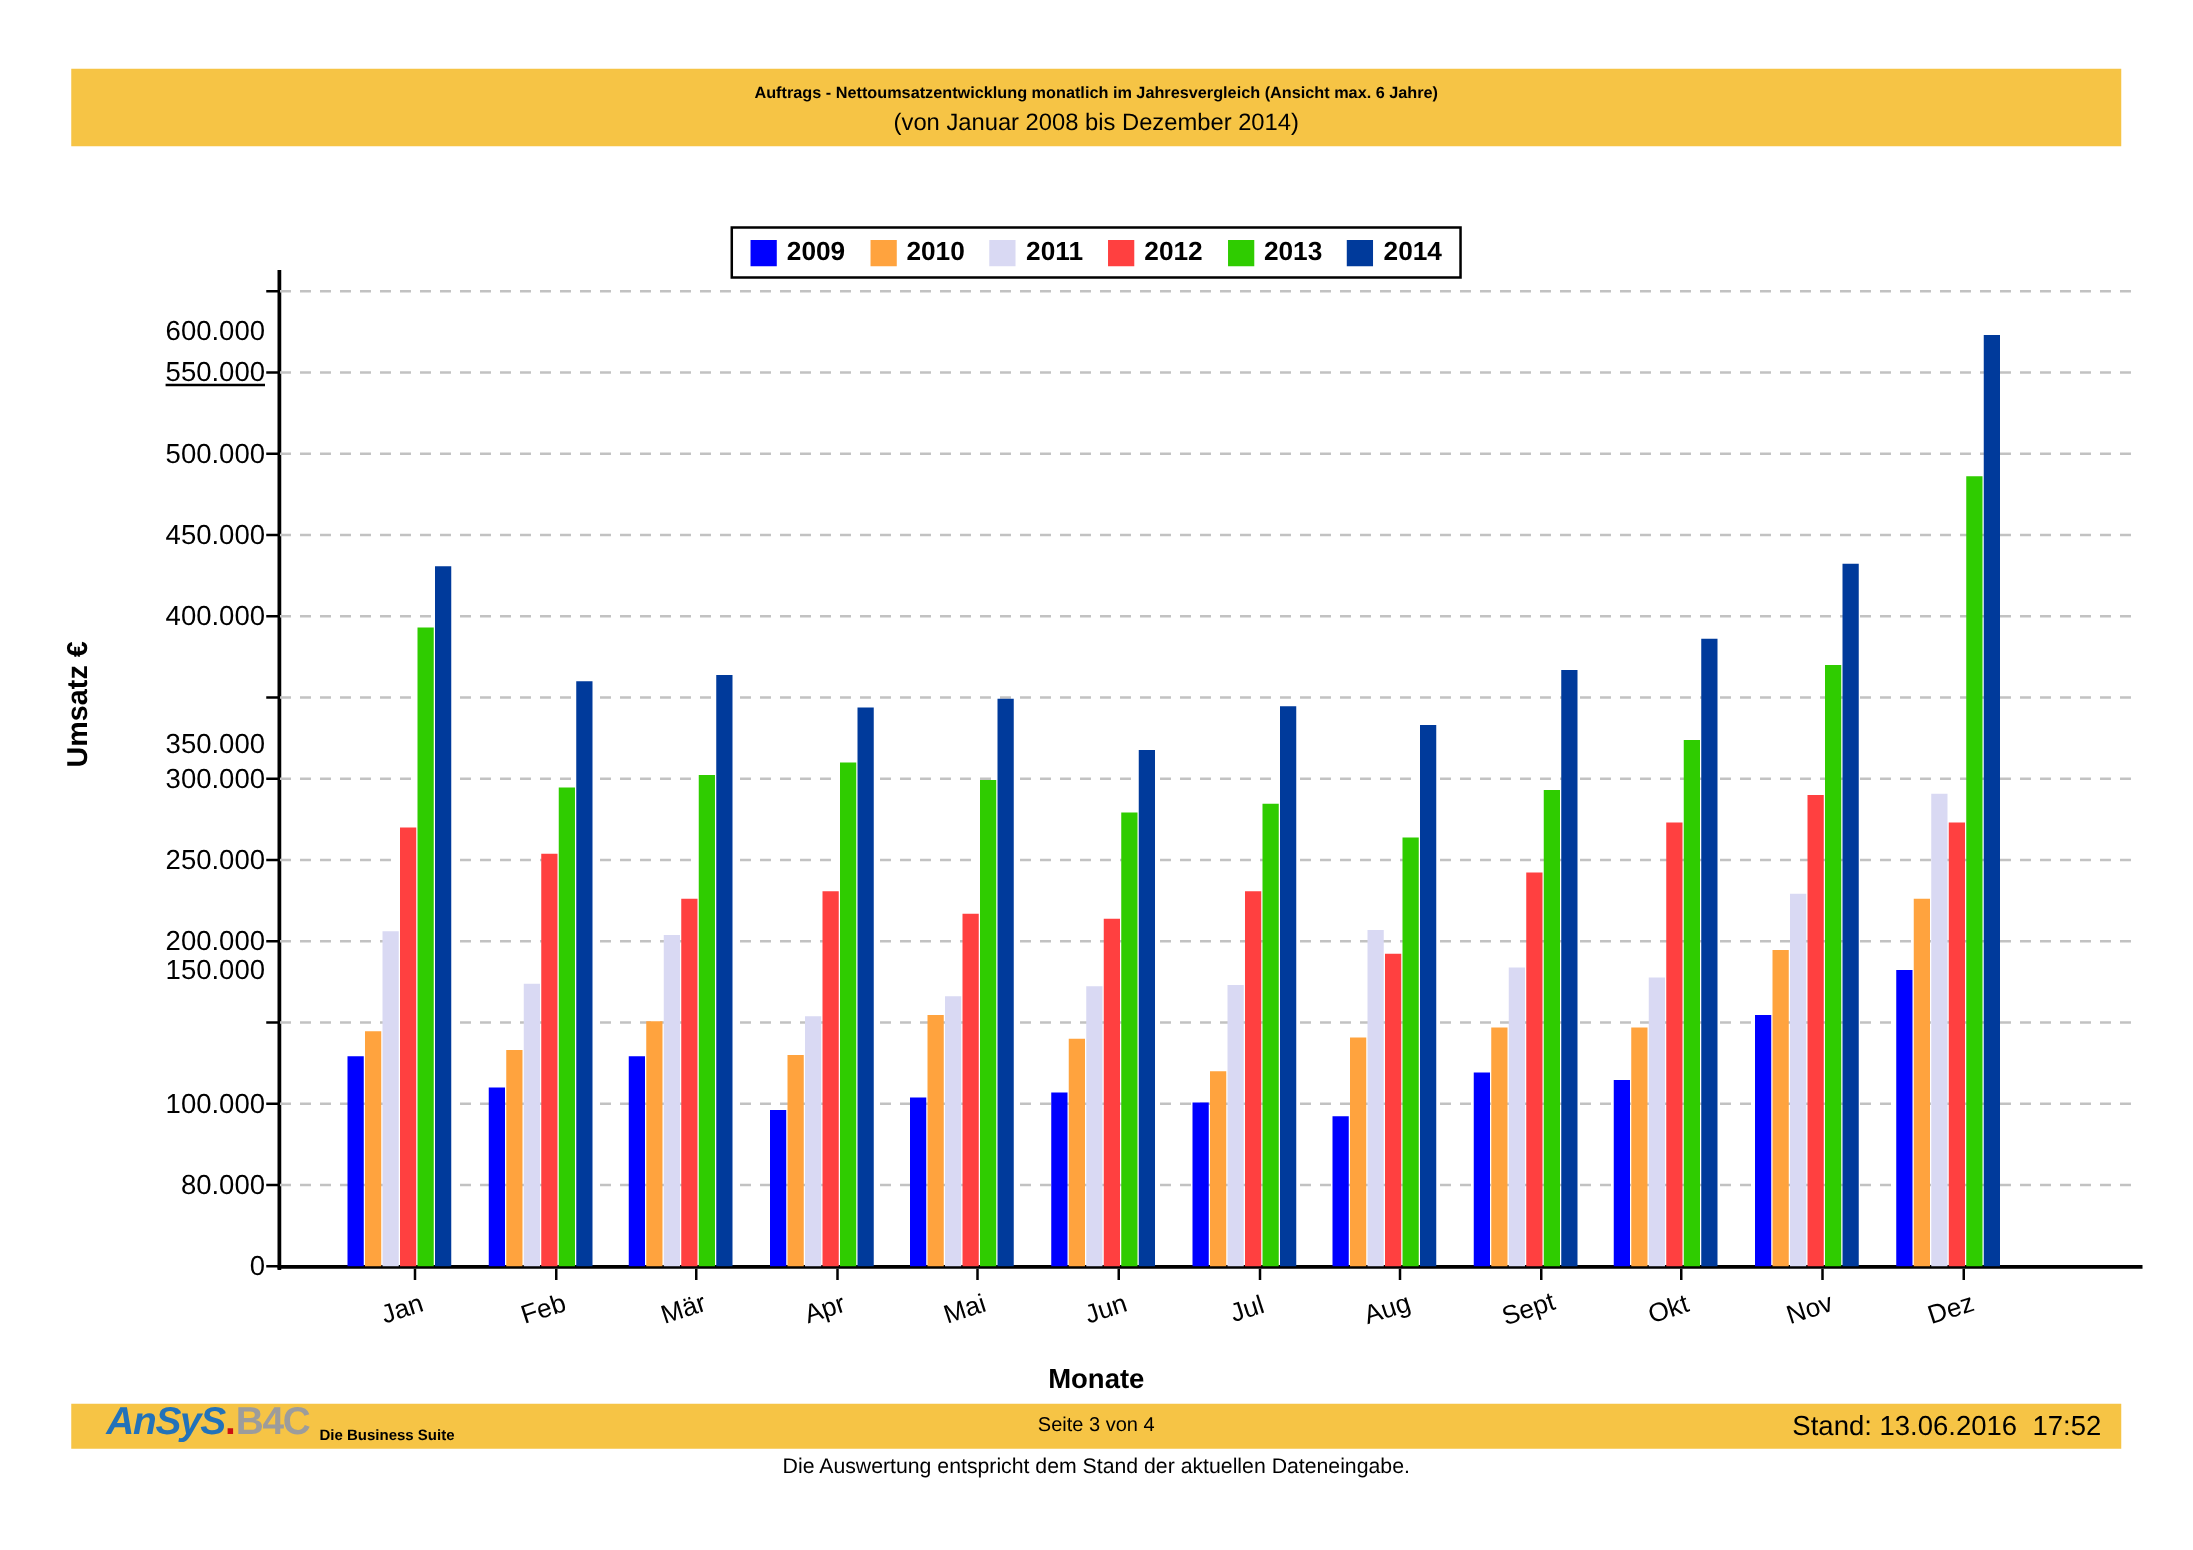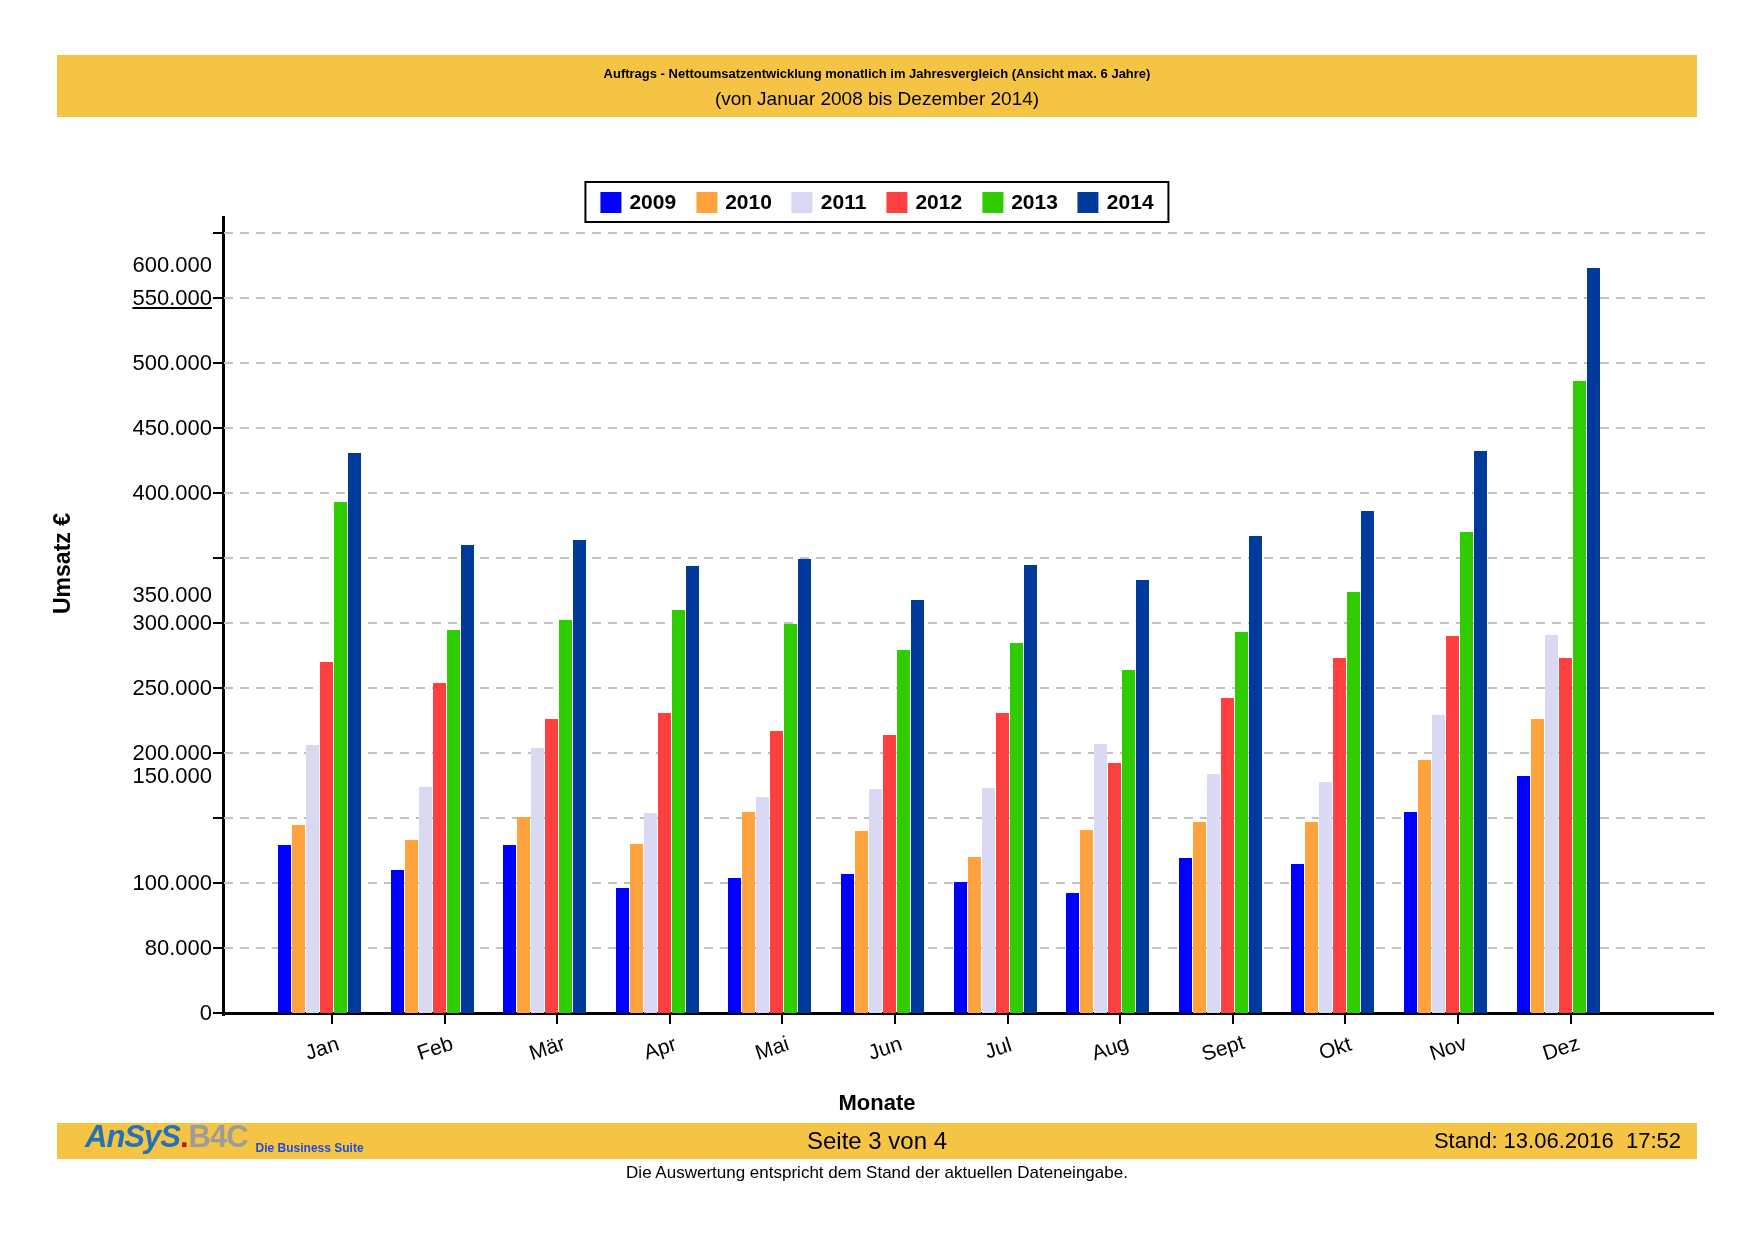--- a/index.html
+++ b/index.html
@@ -38,22 +38,22 @@
   .axis-title-x{position:absolute;left:0;top:1090px;width:1754px;text-align:center;
                 font-size:22px;font-weight:bold;}
 
   
   .footer-band{position:absolute;left:57px;top:1123px;width:1640px;height:36px;
                background:#F6C445;display:flex;align-items:center;}
   .footer-logo{position:absolute;left:28px;bottom:4px;display:flex;align-items:flex-end;}
   .logo-brand{font-size:31px;font-weight:bold;font-style:italic;color:#2272B9;letter-spacing:-1px;}
   .logo-dot{font-size:31px;font-weight:bold;color:#CC1111;}
   .logo-product{font-size:31px;font-weight:bold;color:#9C9C9C;letter-spacing:-1px;}
-  .logo-tagline{font-size:12px;font-weight:bold;color:#1d4ed8;margin-left:8px;}
-  .footer-page{position:absolute;left:0;width:100%;text-align:center;font-size:24px;}
+  .logo-tagline{font-size:12px;font-weight:bold;color:#000000;margin-left:8px;}
+  .footer-page{position:absolute;left:0;width:100%;text-align:center;font-size:16px;}
   .footer-stand{position:absolute;right:16px;font-size:22px;white-space:pre;}
   .footer-note{position:absolute;left:0;top:1163px;width:1754px;text-align:center;font-size:17px;}
 </style>
 </head>
 <body>
 
 <div class="page">
 
   <div class="header-band">
     <div class="header-title">Auftrags - Nettoumsatzentwicklung monatlich im Jahresvergleich (Ansicht max. 6 Jahre)</div>

